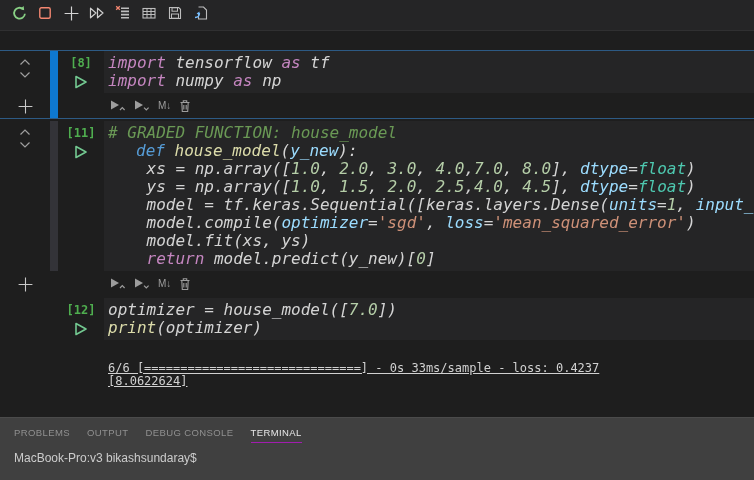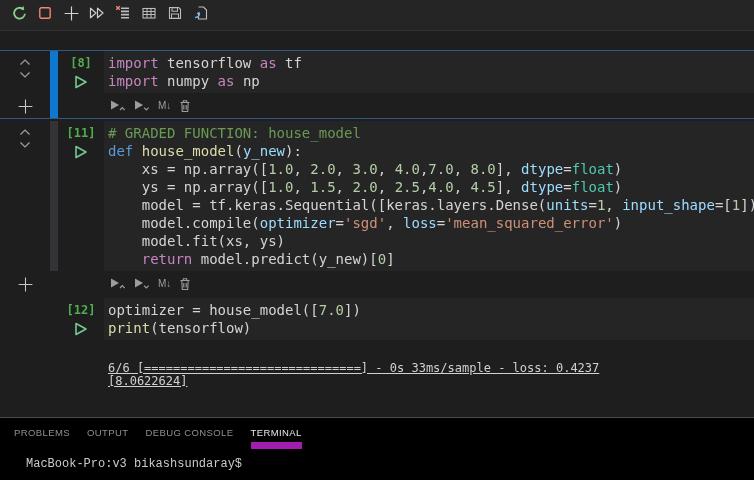--- a/index.html
+++ b/index.html
@@ -27,46 +27,46 @@
   .focus-bar.gray { background:#333338; align-self:flex-start; }
   .focus-bar.none { background:transparent; }
   .exec-col { width:46px; flex:none; display:flex; flex-direction:column;
               align-items:center; padding-top:3px; }
   .exec-count { font-family:"DejaVu Sans Mono", monospace; font-size:12px;
                 font-weight:bold; color:#4fae4f; height:18px; line-height:18px; }
   .run-btn { margin-top:2px; cursor:pointer; }
   .cell-main { flex:1; display:flex; flex-direction:column; min-width:0; }
   .code-area { background:#252526; padding:3px 8px 3px 4px; cursor:text; }
   .code-line { height:18px; line-height:18px; white-space:pre;
-               font-family:"DejaVu Sans Mono", monospace; font-size:14px; }
+               font-family:"DejaVu Sans Mono", monospace; font-size:16px;font-style:italic; }
   .tok-kw    { color:var(--c-kw); }
-  .tok-def   { color:var(--c-def); }
+  .tok-def   { color:var(--c-def);margin-left:28px; }
   .tok-fn    { color:var(--c-fn); }
   .tok-param { color:var(--c-param); }
   .tok-num   { color:var(--c-num); }
   .tok-str   { color:var(--c-str); }
   .tok-type  { color:var(--c-type); }
   .tok-com   { color:var(--c-com); }
   .tok-plain { color:var(--c-plain); }
   .cell-toolbar { height:25px; display:flex; align-items:center; gap:8px; padding-left:6px; }
   .ct-btn { display:flex; align-items:center; justify-content:center; cursor:pointer; }
   .md-label { font-size:10px; color:#9d9d9d; font-family:"Liberation Sans", sans-serif; }
   .cell + .cell { margin-top:2px;justify-content:center; }
   .output { margin-top:22px; padding-left:4px; }
   .output-line { font-family:"DejaVu Sans Mono", monospace; font-size:12px;
                  line-height:13px; color:#d1d1d1; white-space:pre;text-decoration:underline; }
 
   
-  .panel { height:63px; border-top:1px solid #4b4b4b; background:#000000; }
+  .panel { height:63px; border-top:1px solid #4b4b4b; background:#404040; }
   .panel-tabs { display:flex; gap:17px; padding:9px 0 0 14px; }
   .panel-tab { font-size:9.5px; letter-spacing:.4px; color:#909090;
                padding-bottom:4px; cursor:pointer; }
-  .panel-tab.active { color:#e7e7e7; border-bottom:7px solid #a21caf; }
-  .terminal-line { font-family:Liberation Mono, monospace; font-size:12px;
-                   color:#cccccc; padding-left:26px; margin-top:8px; cursor:text; }
+  .panel-tab.active { color:#e7e7e7; border-bottom:1px solid #a21caf; }
+  .terminal-line { font-family:Liberation Sans, sans-serif; font-size:12px;
+                   color:#cccccc; padding-left:14px; margin-top:8px; cursor:text; }
 </style>
 </head>
 <body>
 
 <div class="toolbar">
   <div class="tb-btn">
     <span><svg width="17" height="17" viewBox="0 0 16 16">
           <path d="M13.1 8.2a5.1 5.1 0 1 1-1.7-4.3" fill="none" stroke="#89D185" stroke-width="1.7"></path>
           <path d="M11.9 1.0 L12.4 5.0 L8.6 3.8 Z" fill="#89D185"></path>
         </svg></span>
@@ -240,21 +240,21 @@
     <div class="focus-bar none"></div>
     <div class="exec-col">
       <div class="exec-count">[12]</div>
       <div class="run-btn"><svg width="14" height="16" viewBox="0 0 14 16">
             <path d="M2 2.5 L12 8 L2 13.5 Z" fill="none" stroke="#73C991" stroke-width="1.6" stroke-linejoin="round"></path>
           </svg></div>
     </div>
     <div class="cell-main">
       <div class="code-area">
           <div class="code-line"><span class="tok-plain">optimizer = house_model([</span><span class="tok-num">7.0</span><span class="tok-plain">])</span></div>
-          <div class="code-line"><span class="tok-fn">print</span><span class="tok-plain">(tensorflow)</span></div>
+          <div class="code-line"><span class="tok-fn">print</span><span class="tok-plain">(optimizer)</span></div>
         </div>
       <div class="output">
         <div class="output-line">6/6 [==============================] - 0s 33ms/sample - loss: 0.4237</div>
         <div class="output-line">[8.0622624]</div>
       </div>
     </div>
   </div>
 
 </div>
 

